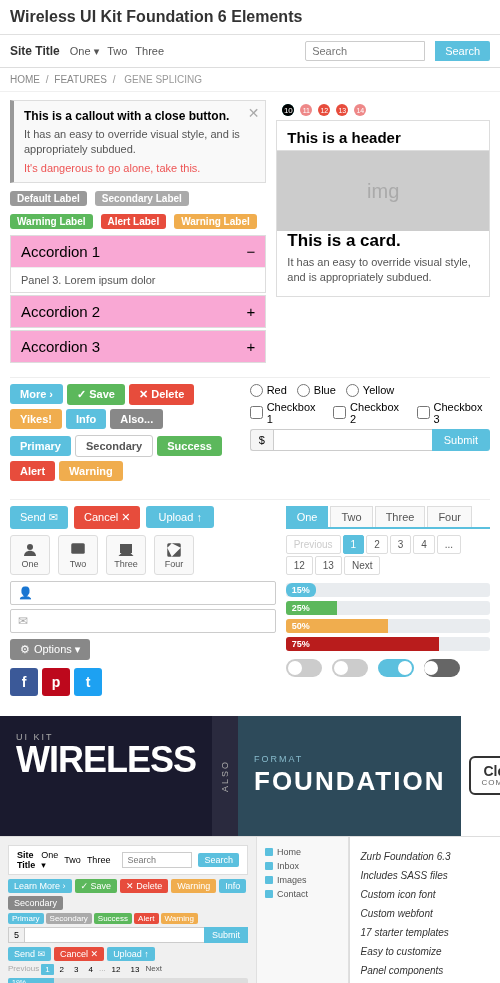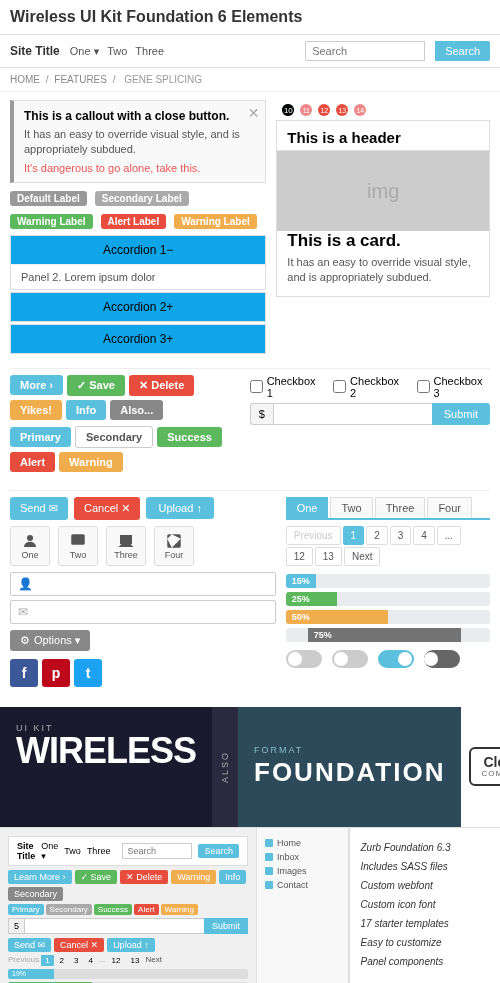--- a/index.html
+++ b/index.html
@@ -37,21 +37,21 @@
     .labels-row { display: flex; gap: 8px; flex-wrap: wrap; margin-bottom: 0; }
     .label { padding: 2px 7px; border-radius: 3px; font-size: 10px; font-weight: bold; color: #fff; cursor: pointer; }
     .label-default { background: #999; }
     .label-secondary { background: #aaa; }
     .label-success { background: #5cb85c; }
     .label-alert { background: #e74c3c; }
     .label-warning { background: #f0ad4e; }
 
     
     .accordion { border: 1px solid #ddd; margin-bottom: 2px; }
-    .accordion-header { padding: 7px 10px; background: #0ea5e9; cursor: pointer; display: flex; justify-content: center; align-items: center; font-size: 12px; }
+    .accordion-header { padding: 7px 10px; background: #f9a8d4; cursor: pointer; display: flex; justify-content: space-between; align-items: center; font-size: 15px; }
     .accordion-body { padding: 6px 10px; font-size: 11px; color: #555; border-top: 1px solid #eee; }
 
     
     .card { border: 1px solid #ddd; flex: 1; font-size: 11px; }
     .card-header-img { width: 100%; height: 80px; background: #ccc; display: flex; align-items: center; justify-content: center; color: #888; font-size: 18px; }
     .card-body { padding: 0 10px 10px; color: #555; line-height: 1.4; }
     .card-indicator-row { display: flex; gap: 6px; padding: 4px 6px; }
     .dot { width: 12px; height: 12px; border-radius: 50%; display: inline-block; cursor: pointer; }
     .dot-teal { background: #3aa; }
 
@@ -214,21 +214,21 @@
         <span class="label label-success">Warning Label</span>
         <span class="label label-alert">Alert Label</span>
         <span class="label label-warning">Warning Label</span>
       </div>
 
       <div class="accordion" style="margin-top:6px;">
         <div class="accordion-header">
           <span>Accordion 1</span>
           <span>−</span>
         </div>
-        <div class="accordion-body">Panel 2. Lorem ipsum dolor</div>
+        <div class="accordion-body">Panel 3. Lorem ipsum dolor</div>
       </div>
       <div class="accordion">
         <div class="accordion-header">
           <span>Accordion 2</span>
           <span>+</span>
         </div>
       </div>
       <div class="accordion">
         <div class="accordion-header">
           <span>Accordion 3</span>
@@ -275,20 +275,25 @@
       <div class="btn-row">
         <button class="btn btn-primary">Primary</button>
         <button class="btn btn-secondary">Secondary</button>
         <button class="btn btn-success">Success</button>
         <button class="btn btn-alert">Alert</button>
         <button class="btn btn-warning">Warning</button>
       </div>
     </div>
 
     <div style="flex:1">
+      <div class="radio-row">
+        <label><input type="radio" name="color" style=""> Red</label>
+        <label><input type="radio" name="color" style=""> Blue</label>
+        <label><input type="radio" name="color" style=""> Yellow</label>
+      </div>
       <div class="check-row">
         <label>
             <input type="checkbox" style=""> 
             <span>Checkbox 1</span>
           </label>
         <label>
             <input type="checkbox" style=""> 
             <span>Checkbox 2</span>
           </label>
         <label>
@@ -386,30 +391,30 @@
         <span class="page-btn">3</span>
         <span class="page-btn">4</span>
         <span class="page-btn">...</span>
         <span class="page-btn">12</span>
         <span class="page-btn">13</span>
         <span class="page-btn">Next</span>
       </div>
 
       <div>
         <div class="progress-bar">
-          <div class="progress-fill" style="width:15%;background:#5bc0de;">15%</div>
+          <div class="progress-fill" style="width:15%;background:#5bc0de;border-radius:6px;">15%</div>
         </div>
         <div class="progress-bar">
           <div class="progress-fill" style="width:25%;background:#5cb85c;">25%</div>
         </div>
         <div class="progress-bar">
           <div class="progress-fill" style="width:50%;background:#f0ad4e;">50%</div>
         </div>
         <div class="progress-bar">
-          <div class="progress-fill" style="width:75%;background:#737373;margin-left:22px;">75%</div>
+          <div class="progress-fill" style="width:75%;background:#b91c1c;">75%</div>
         </div>
       </div>
 
       <div class="toggle-row">
         <div class="toggle toggle-off">
           <div class="toggle-knob"></div>
         </div>
         <div class="toggle toggle-off">
           <div class="toggle-knob"></div>
         </div>
@@ -530,21 +535,21 @@
     <div class="mini-sidebar-item">
       <span class="mini-icon"></span>
       <span>Contact</span>
     </div>
   </div>
 
   <div style="flex:1.2;padding:10px;background:#fff;border-left:1px solid #ddd;">
     <div class="features-list">
       <div>Zurb Foundation 6.3</div>
       <div>Includes SASS files</div>
+      <div>Custom icon font</div>
       <div>Custom webfont</div>
-      <div>Custom icon font</div>
       <div>17 starter templates</div>
       <div>Easy to customize</div>
       <div>Panel components</div>
     </div>
     <div style="margin-top:10px;font-size:11px;color:#c00;font-weight:bold;text-align:right;">gfx.com</div>
   </div>
 </div>
 
 </body></html>

